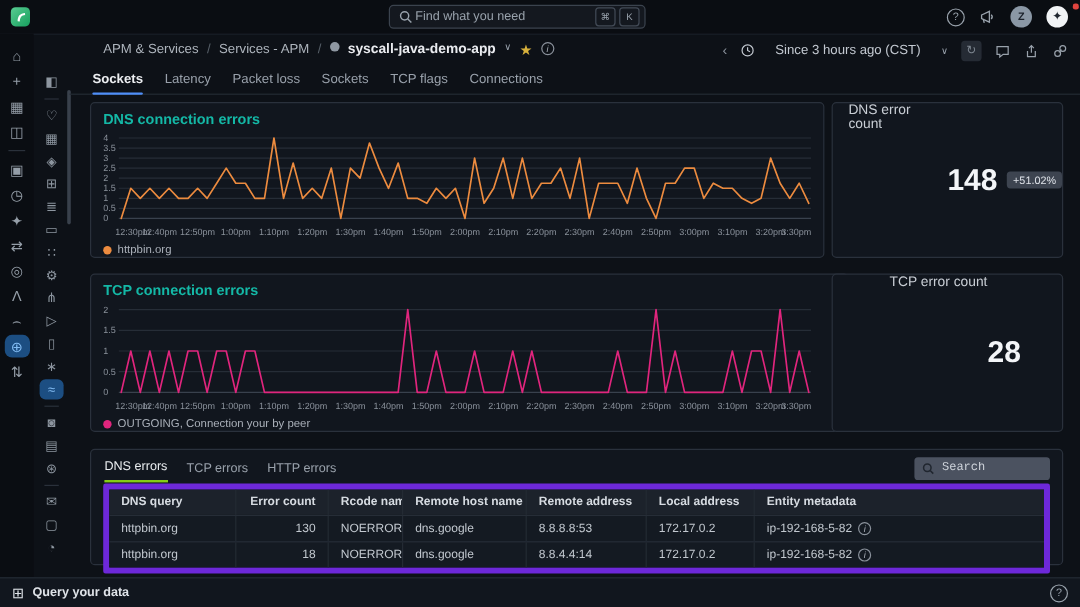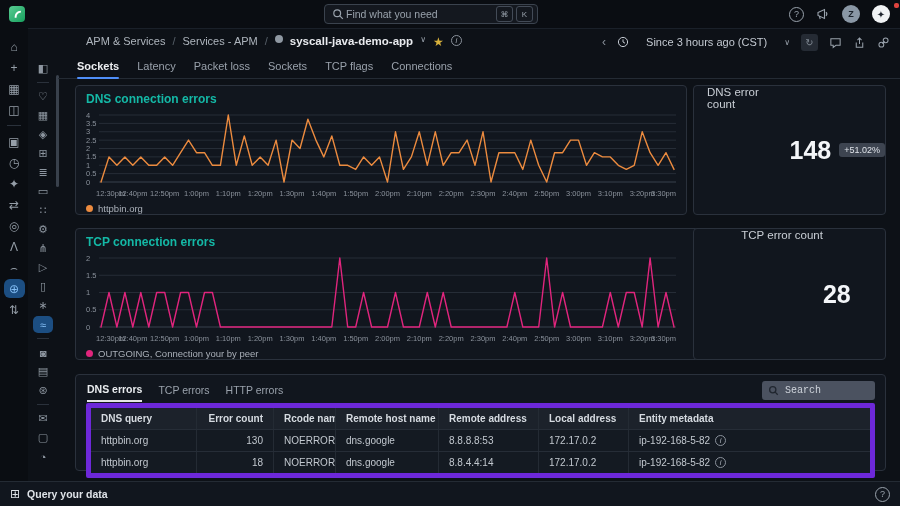--- a/index.html
+++ b/index.html
@@ -82,21 +82,21 @@
   .legend-label{font-size:9.5px;color:#aab0b9;}
   .count-panel-inner{height:100%;display:flex;flex-direction:row;justify-content:center;padding-left:13px;}
   .count-label{font-size:11.5px;color:#c9ced5;margin-bottom:3px;}
   .count-row{display:flex;align-items:center;gap:8px;}
   .count-value{font-size:25px;font-weight:700;color:#f3f5f8;line-height:1;}
   .badge{background:#3d4450;color:#dfe3e9;font-size:9px;padding:2px 5px;border-radius:3px;}
 
   
   #table-tabs-row{display:flex;align-items:center;gap:16px;padding:8px 10px 0 11px;position:relative;}
   .table-tab{font-size:10.5px;color:#9aa2ac;padding-bottom:5px;cursor:pointer;}
-  .table-tab.active{color:#e9ecef;font-weight:700;border-bottom:2px solid #e5e5e5;}
+  .table-tab.active{color:#e9ecef;font-weight:400;border-bottom:2px solid #84cc16;}
   #table-search{position:absolute;right:10px;top:6px;width:113px;height:19px;background:#4b5260;border-radius:3px;
     display:flex;align-items:center;padding:0 6px;box-sizing:border-box;gap:4px;}
   #table-search input{flex:1;background:transparent;border:none;outline:none;color:#e6e9ed;font-size:10px;
     font-family:Liberation Mono, monospace;min-width:0;}
   #table-search input::placeholder{color:#cfd4db;}
   #data-table{margin:1px 10px 8px;border:5px solid #6d28d9;border-radius:2px;overflow:hidden;}
   .trow{display:grid;grid-template-columns:105px 77px 62px 103px 100px 90px 1fr;}
   .trow.head{background:#1c222b;}
   .trow:not(.head){background:#141a22;border-top:1px solid #262d37;}
   .tcell{font-size:10px;color:#c2c8cf;padding:5px 10px;white-space:nowrap;overflow:hidden;

